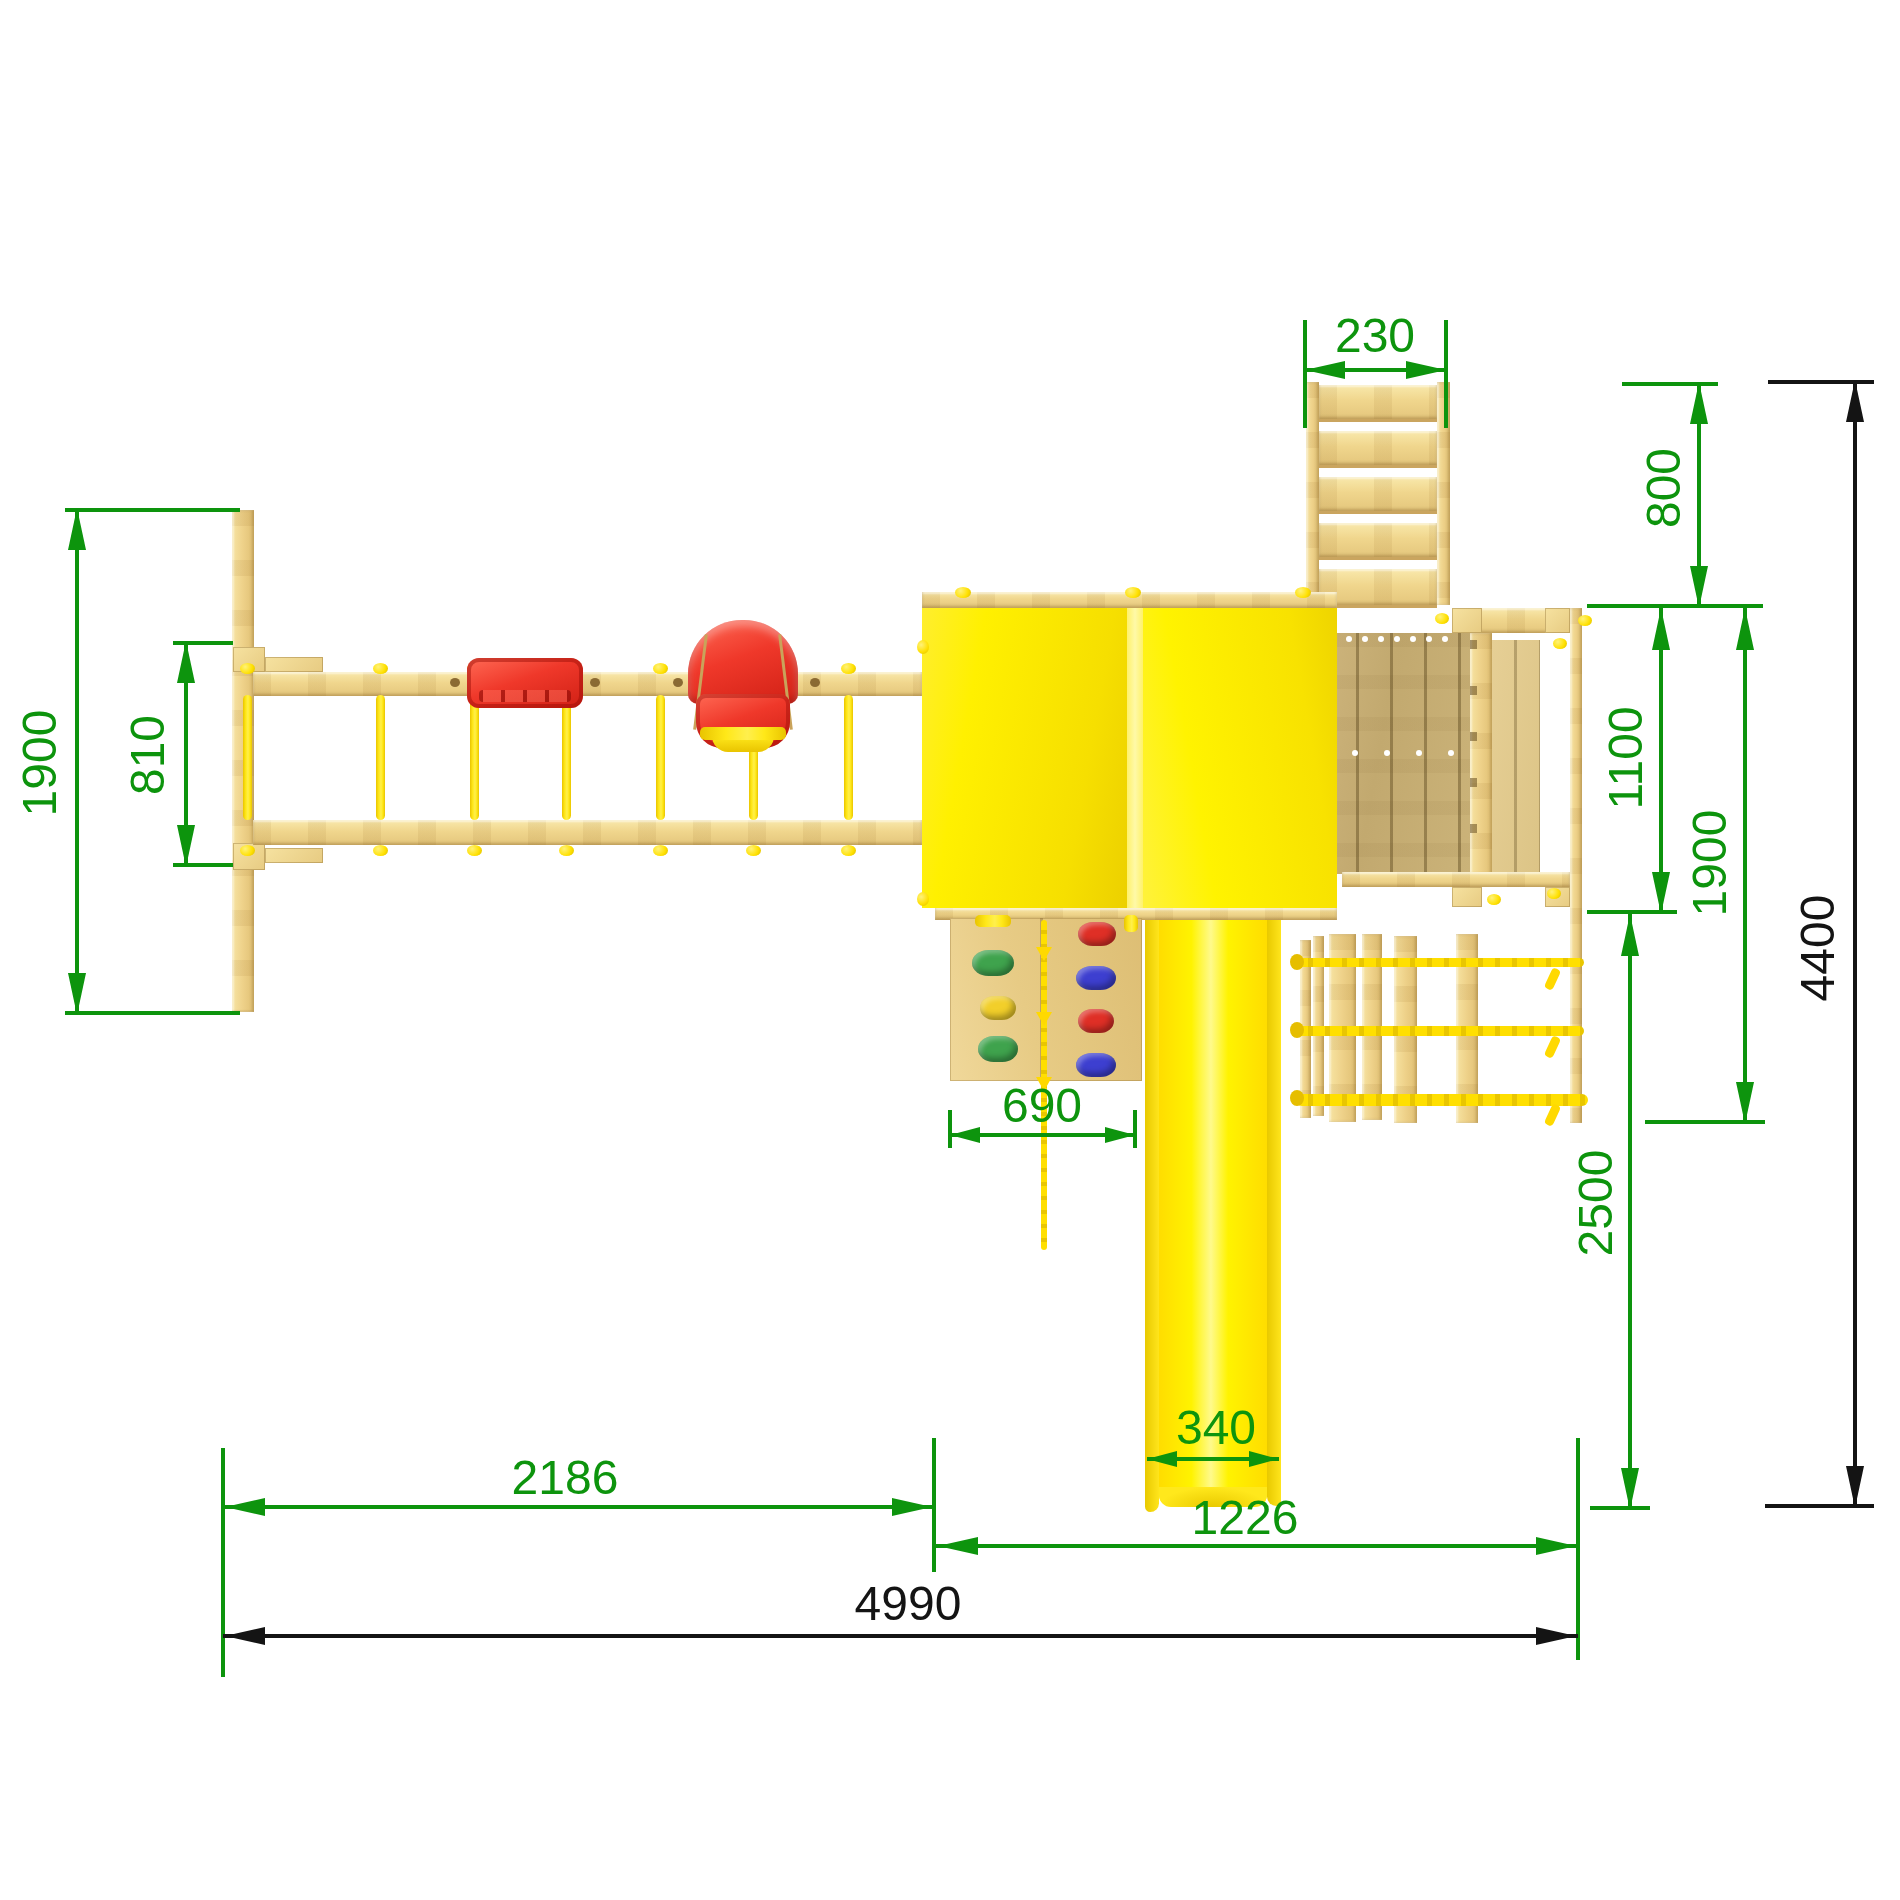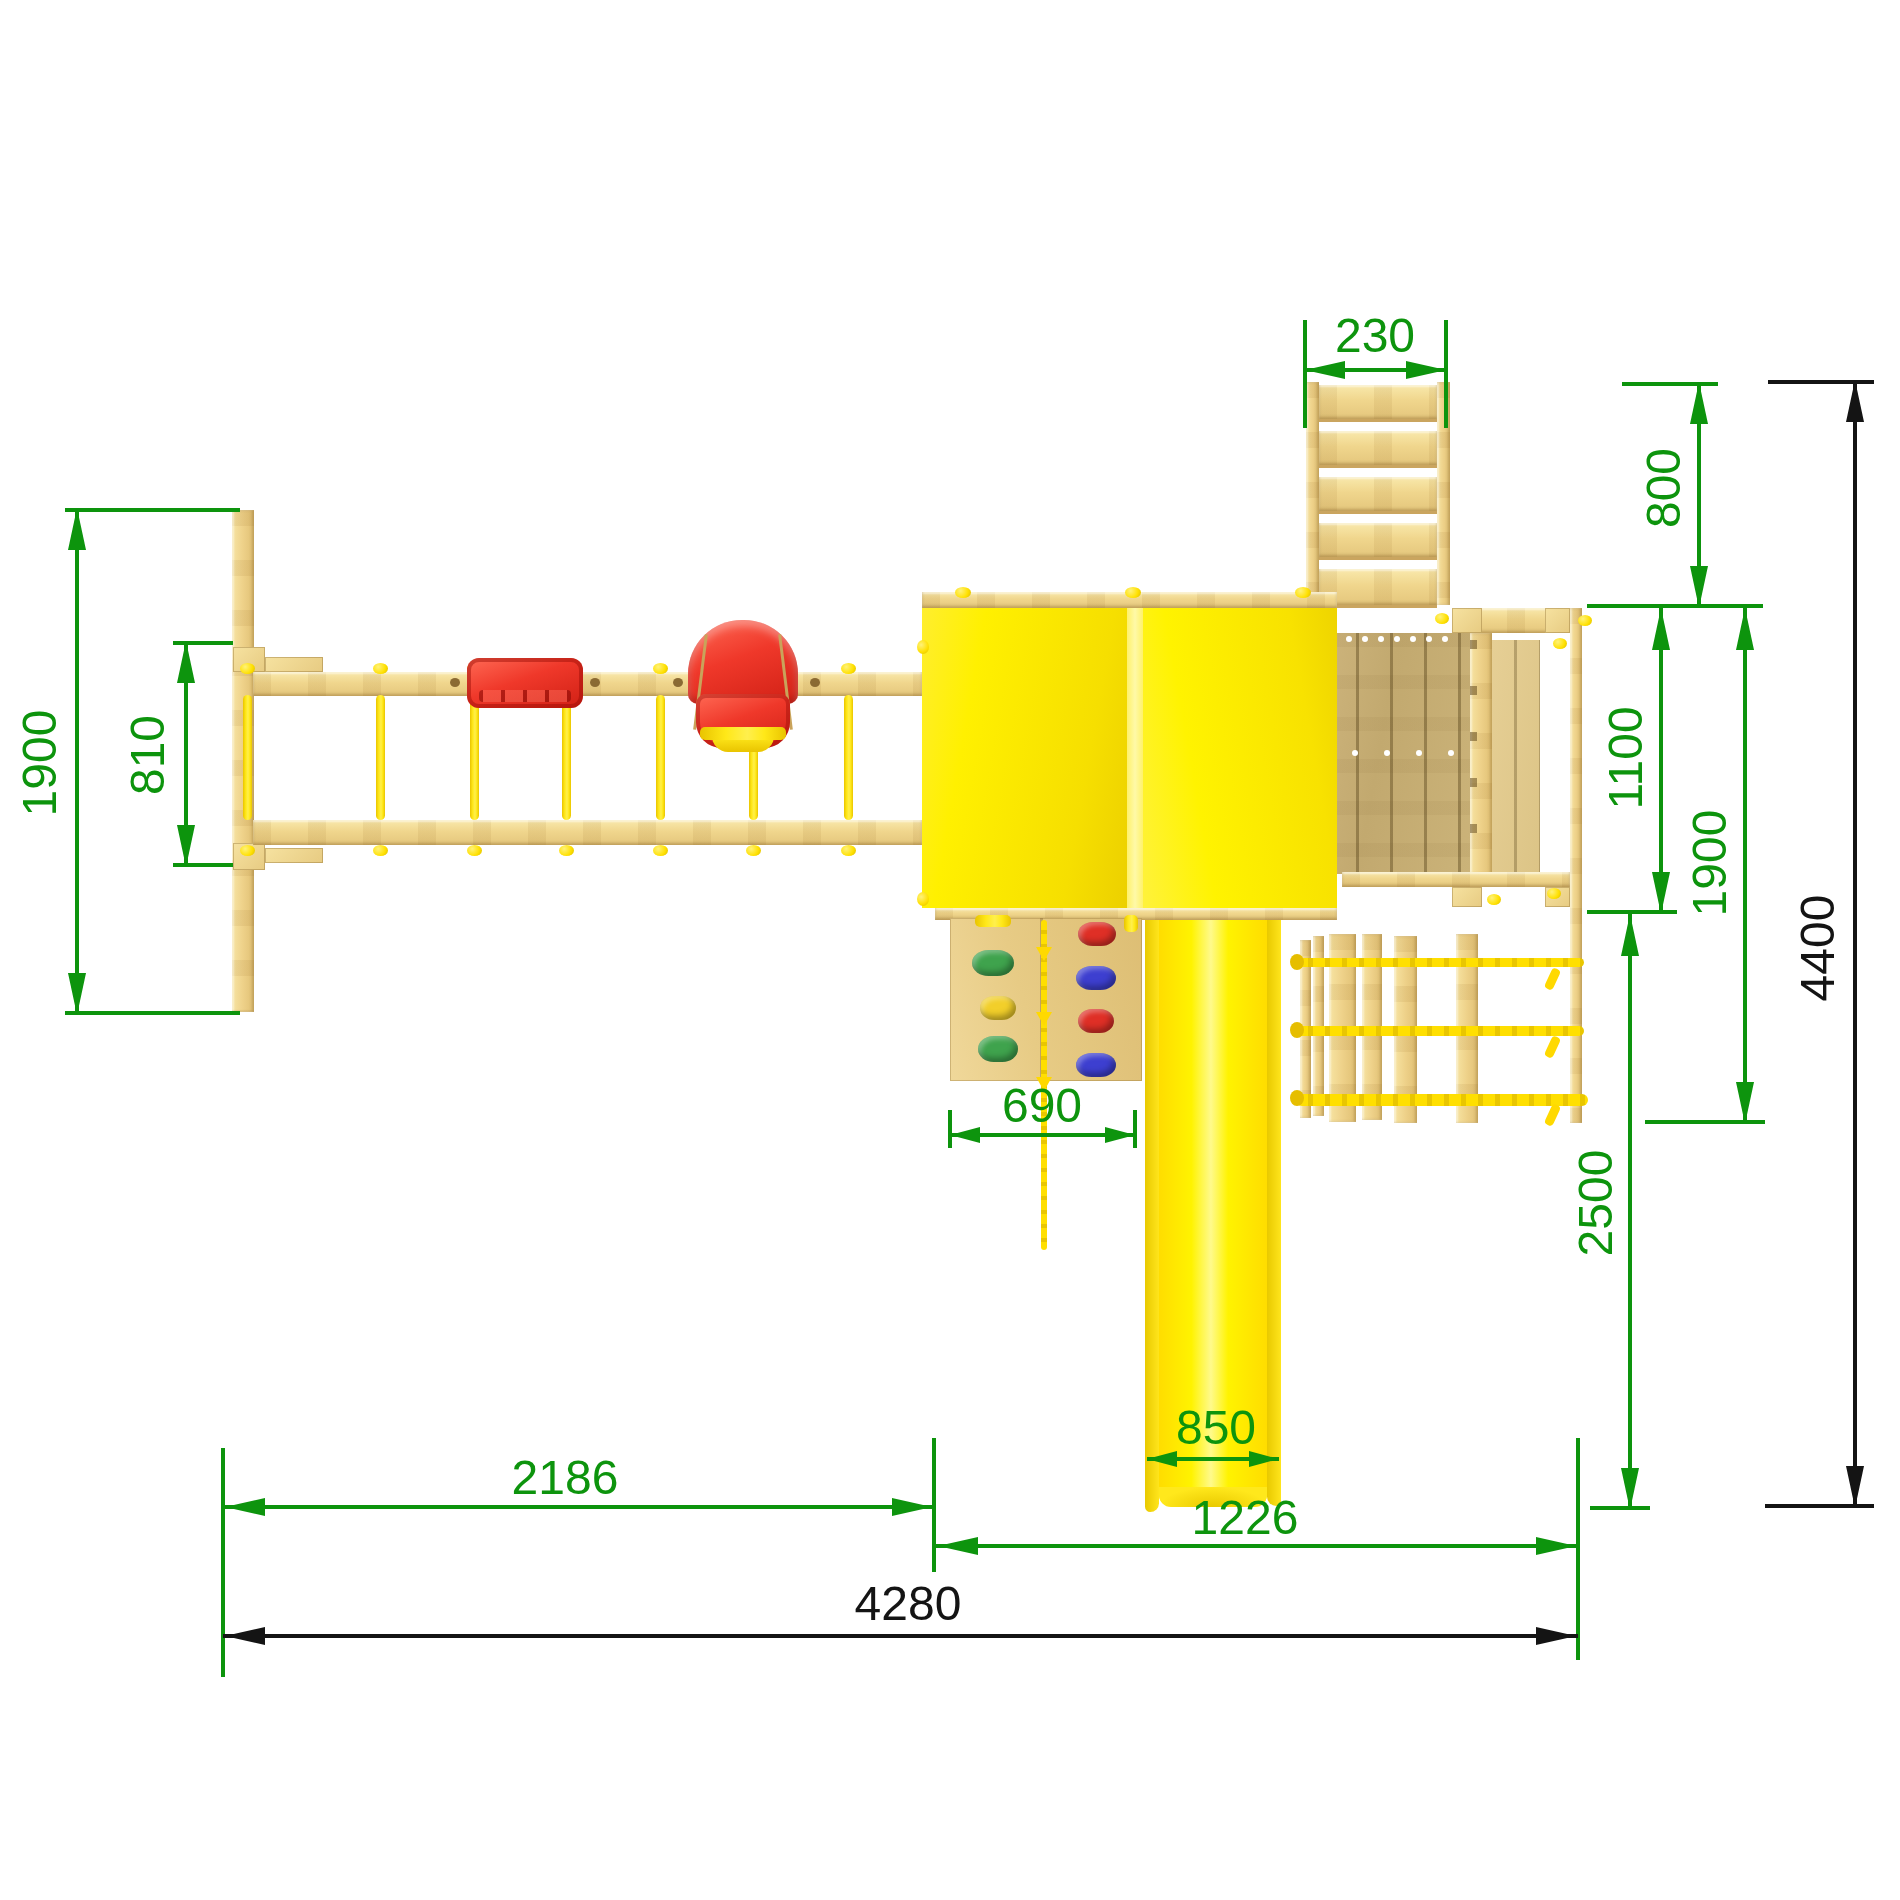--- a/index.html
+++ b/index.html
@@ -285,21 +285,21 @@
     <div class="abs dl" style="left:948px;top:1133px;width:189px;height:4px;"></div>
     <div class="abs arr al s" style="left:950px;top:1127px;"></div>
     <div class="abs arr ar s" style="left:1105px;top:1127px;"></div>
     <div class="abs dim h" style="left:1042px;top:1106px;">690</div>
   </div>
 
   <div>
     <div class="abs dl" style="left:1147px;top:1457px;width:132px;height:4px;"></div>
     <div class="abs arr al s" style="left:1147px;top:1451px;"></div>
     <div class="abs arr ar s" style="left:1249px;top:1451px;"></div>
-    <div class="abs dim h" style="left:1216px;top:1428px;">850</div>
+    <div class="abs dim h" style="left:1216px;top:1428px;">340</div>
   </div>
 
   <div>
     <div class="abs dl" style="left:221px;top:1448px;width:4px;height:229px;"></div>
     <div class="abs dl" style="left:223px;top:1505px;width:711px;height:4px;"></div>
     <div class="abs arr al" style="left:225px;top:1498px;"></div>
     <div class="abs arr ar" style="left:892px;top:1498px;"></div>
     <div class="abs dim h" style="left:565px;top:1478px;">2186</div>
   </div>
   <div class="abs dl" style="left:932px;top:1438px;width:4px;height:134px;"></div>
@@ -309,16 +309,16 @@
     <div class="abs arr al" style="left:938px;top:1537px;"></div>
     <div class="abs arr ar" style="left:1536px;top:1537px;"></div>
     <div class="abs dim h" style="left:1245px;top:1518px;">1226</div>
   </div>
   <div class="abs dl" style="left:1576px;top:1438px;width:4px;height:222px;"></div>
 
   <div>
     <div class="abs dlk" style="left:223px;top:1634px;width:1355px;height:4px;"></div>
     <div class="abs arr al k" style="left:225px;top:1627px;"></div>
     <div class="abs arr ar k" style="left:1536px;top:1627px;"></div>
-    <div class="abs dim h k" style="left:908px;top:1604px;">4280</div>
+    <div class="abs dim h k" style="left:908px;top:1604px;">4990</div>
   </div>
 
 </div>
 
 </body></html>

